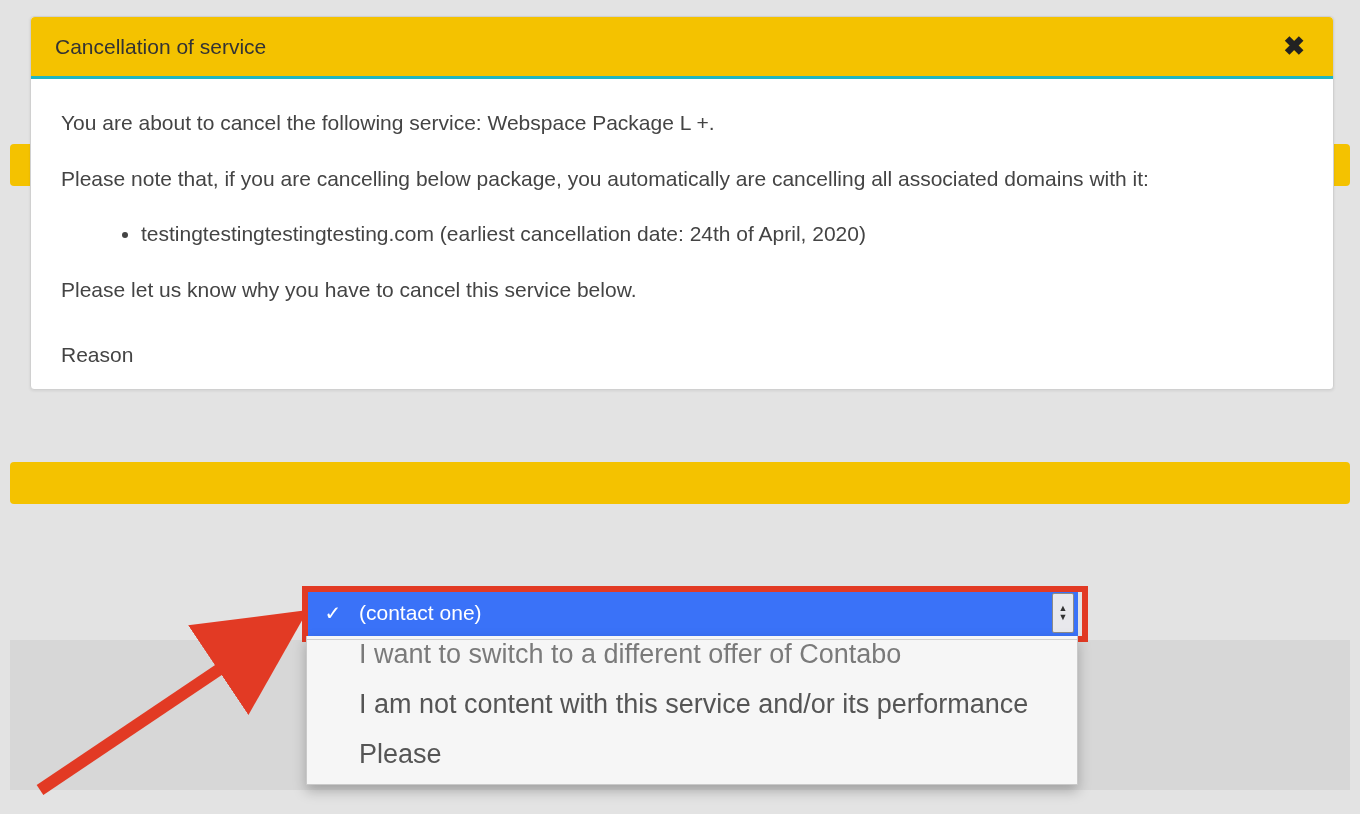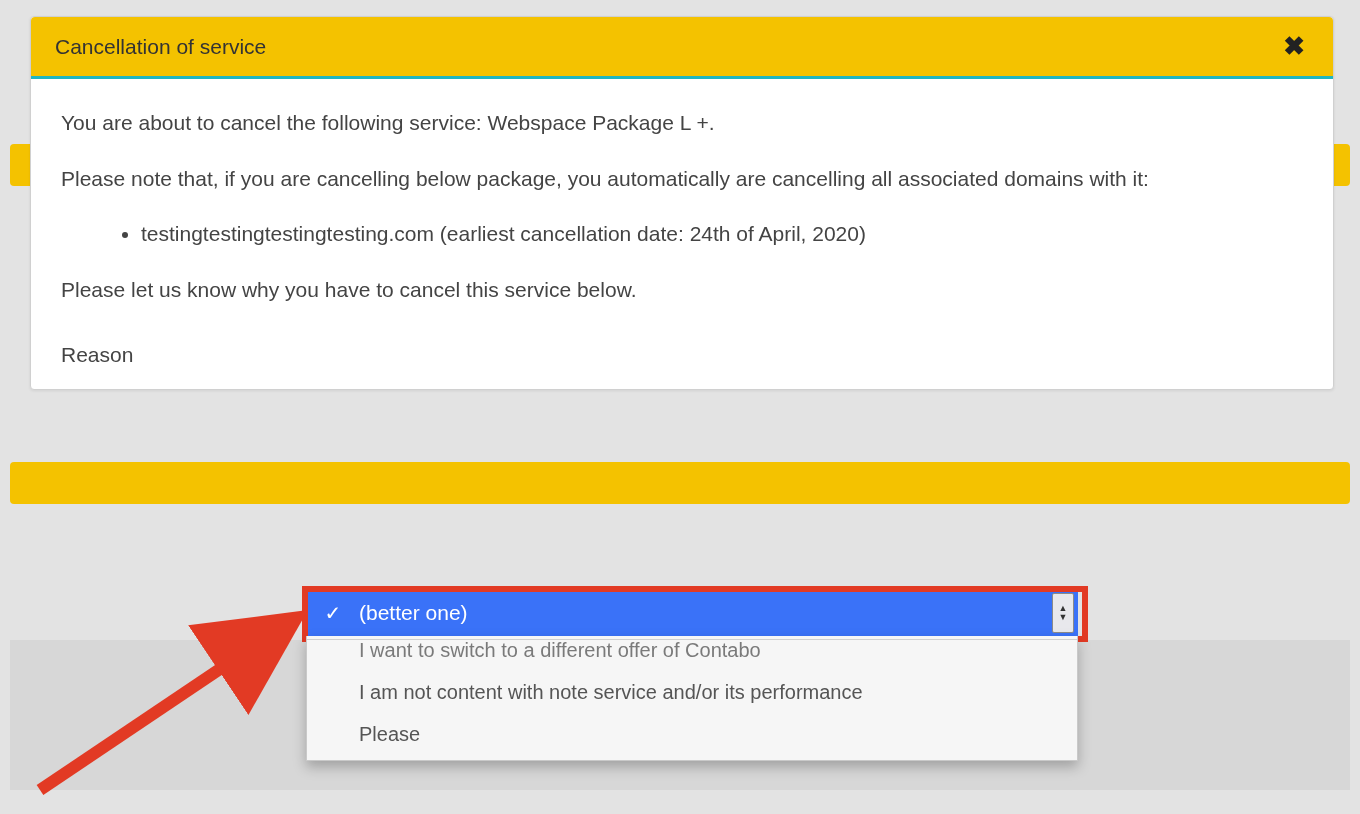--- a/index.html
+++ b/index.html
@@ -161,21 +161,21 @@
     top: 46px;
     width: 770px;
     background: #f6f6f6;
     border: 1px solid #c9c9c9;
     border-top: none;
     box-shadow: 0 6px 12px rgba(0,0,0,0.25);
     padding: 6px 0 10px 0;
   }
   .dropdown .opt {
     padding: 15px 10px 4px 52px;
-    font-size: 20px;
+    font-size: 27px;
     color: #555;
     cursor: pointer;
     white-space: nowrap;
   }
   .dropdown .opt.cut {
     padding-top: 0;
     margin-top: -3px;
     color: #7a7a7a;
     position: relative;
   }
@@ -222,30 +222,30 @@
         <div class="reason-label">Reason</div>
 
         <div style="height:44px;"></div>
       </div>
     </div>
   </div>
 
   <div class="select-wrap">
     <div class="fake-select">
       <span class="check">✓</span>
-      <span class="sel-text">(better one)</span>
+      <span class="sel-text">(contact one)</span>
       <span class="stepper">
         <span>▲</span>
           <span>▼</span>
       </span>
     </div>
     <div class="red-ring"></div>
     <div class="dropdown">
       <div class="opt cut">I want to switch to a different offer of Contabo</div>
-      <div class="opt">I am not content with note service and/or its performance</div>
+      <div class="opt">I am not content with this service and/or its performance</div>
       <div class="opt">Please</div>
     </div>
   </div>
 
   <svg class="arrow" viewBox="0 0 330 260">
     <defs>
       <marker id="ah" viewBox="0 0 10 10" refX="8" refY="5" markerWidth="9" markerHeight="9" orient="auto-start-reverse">
         <path d="M 0 0 L 10 5 L 0 10 z" fill="#e23a24"></path>
       </marker>
     </defs>

